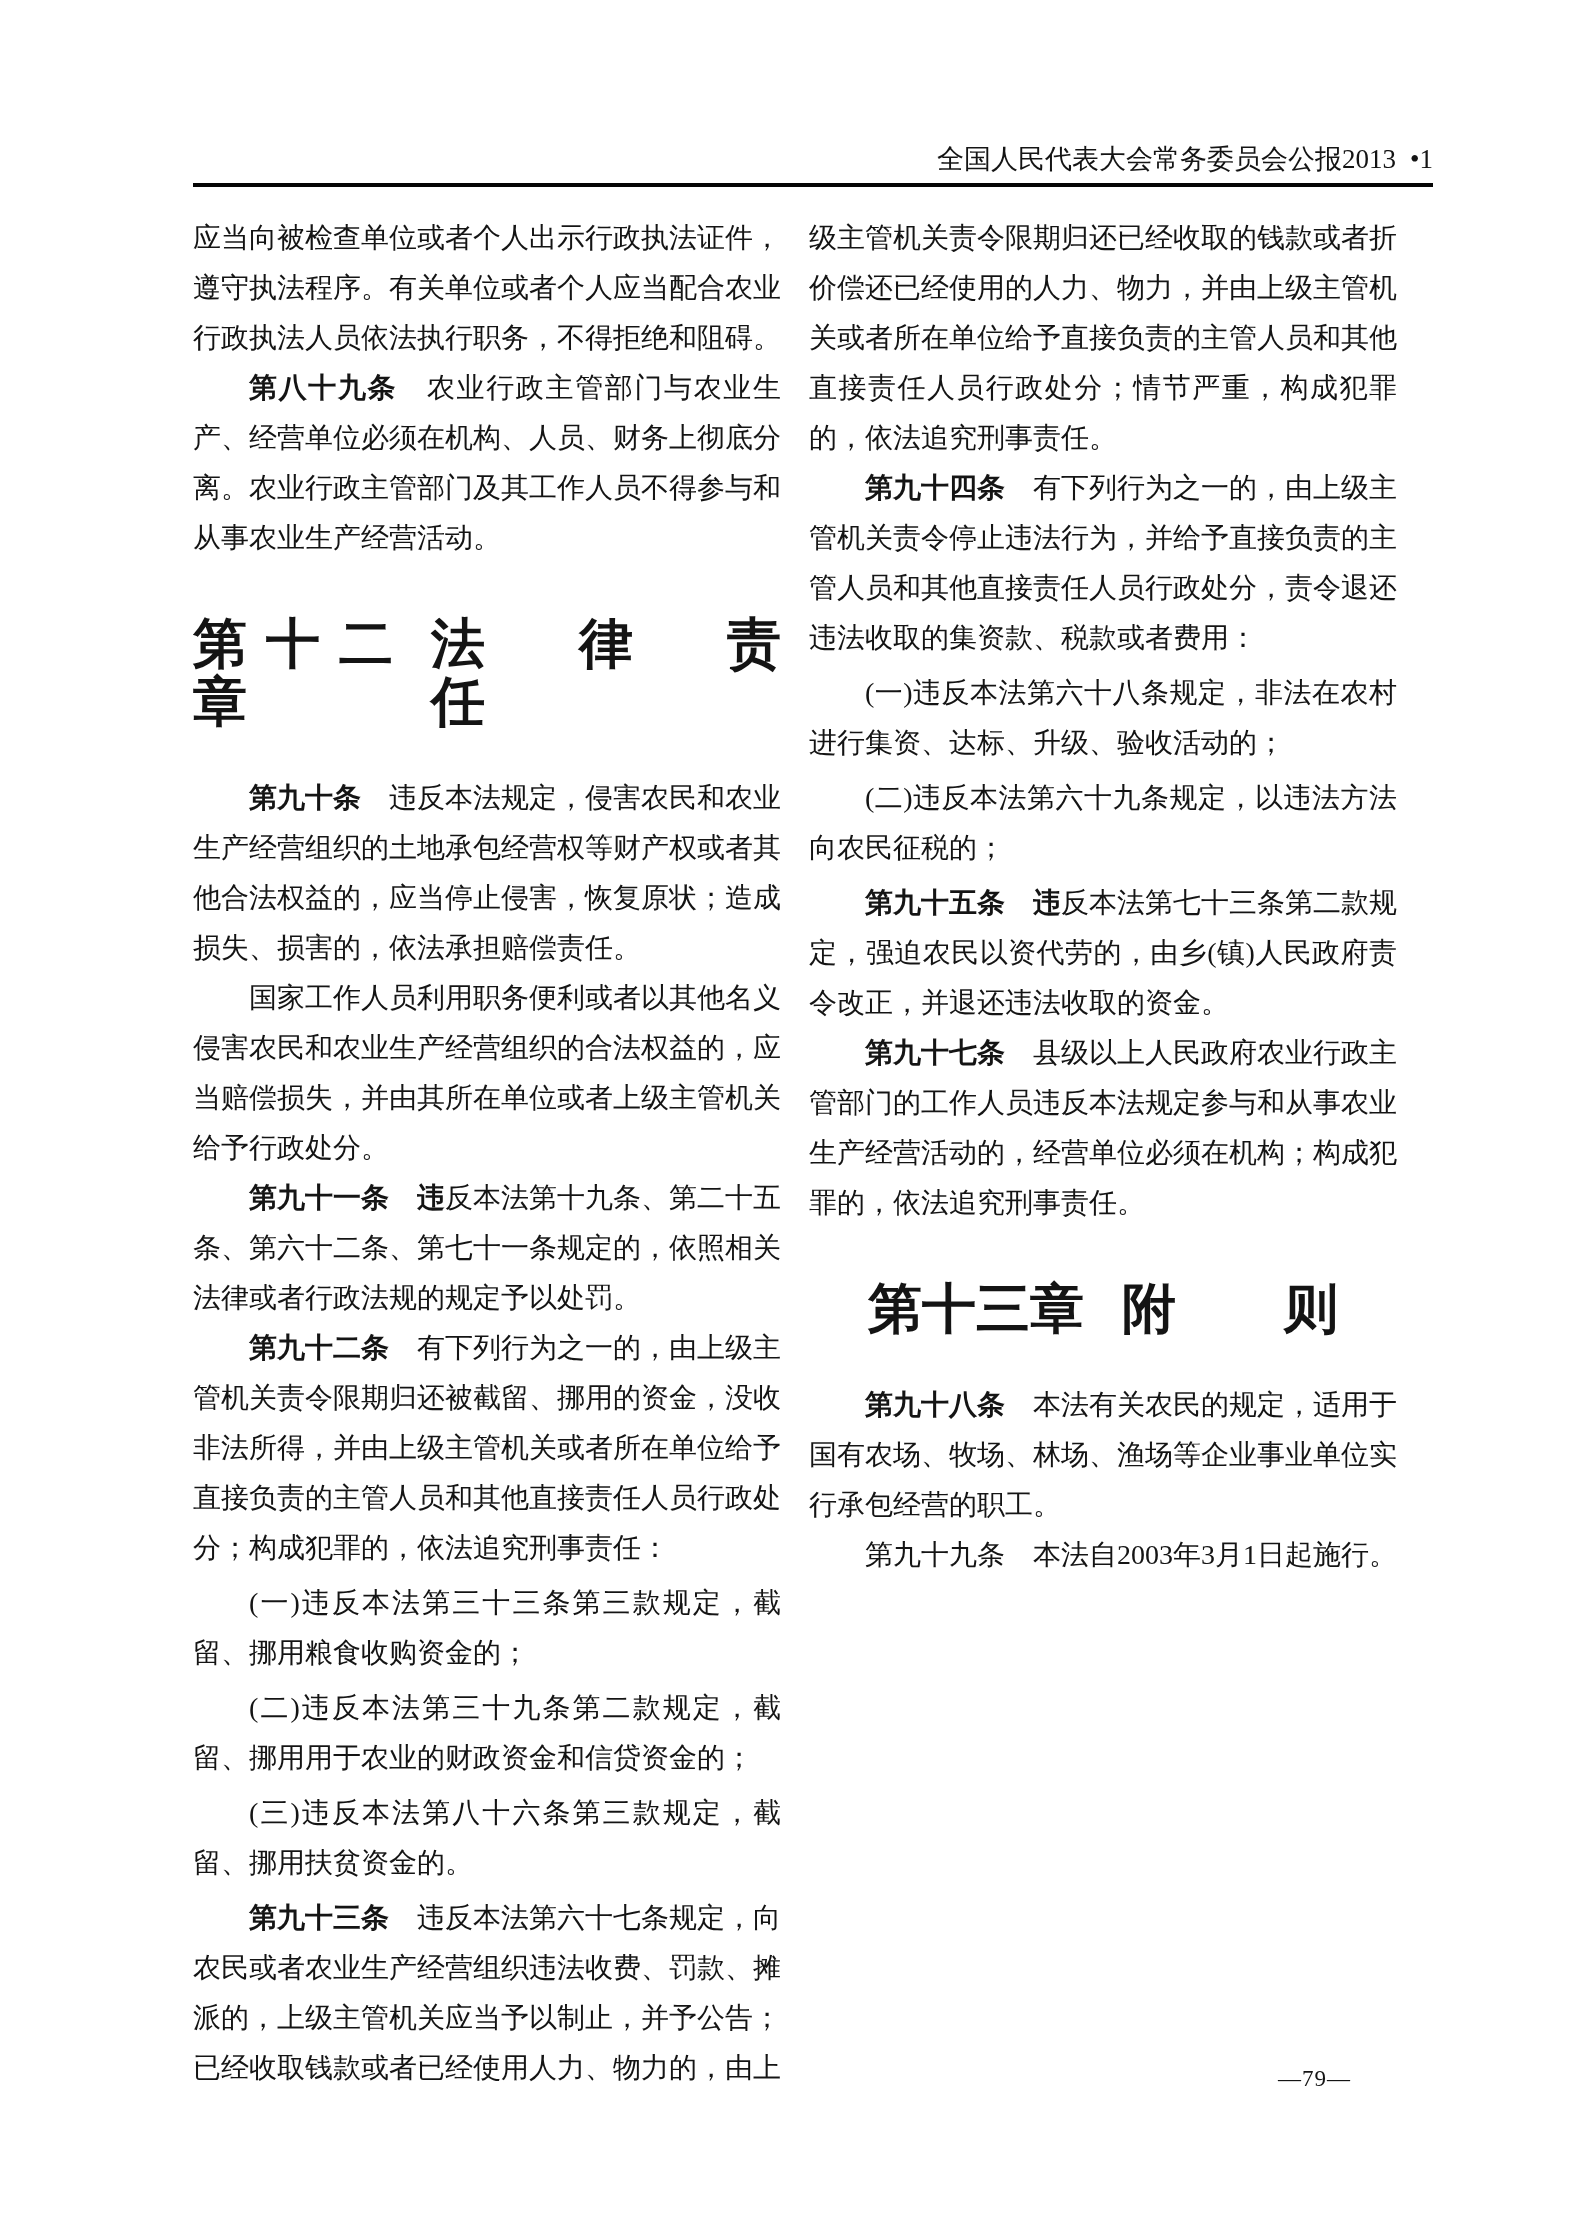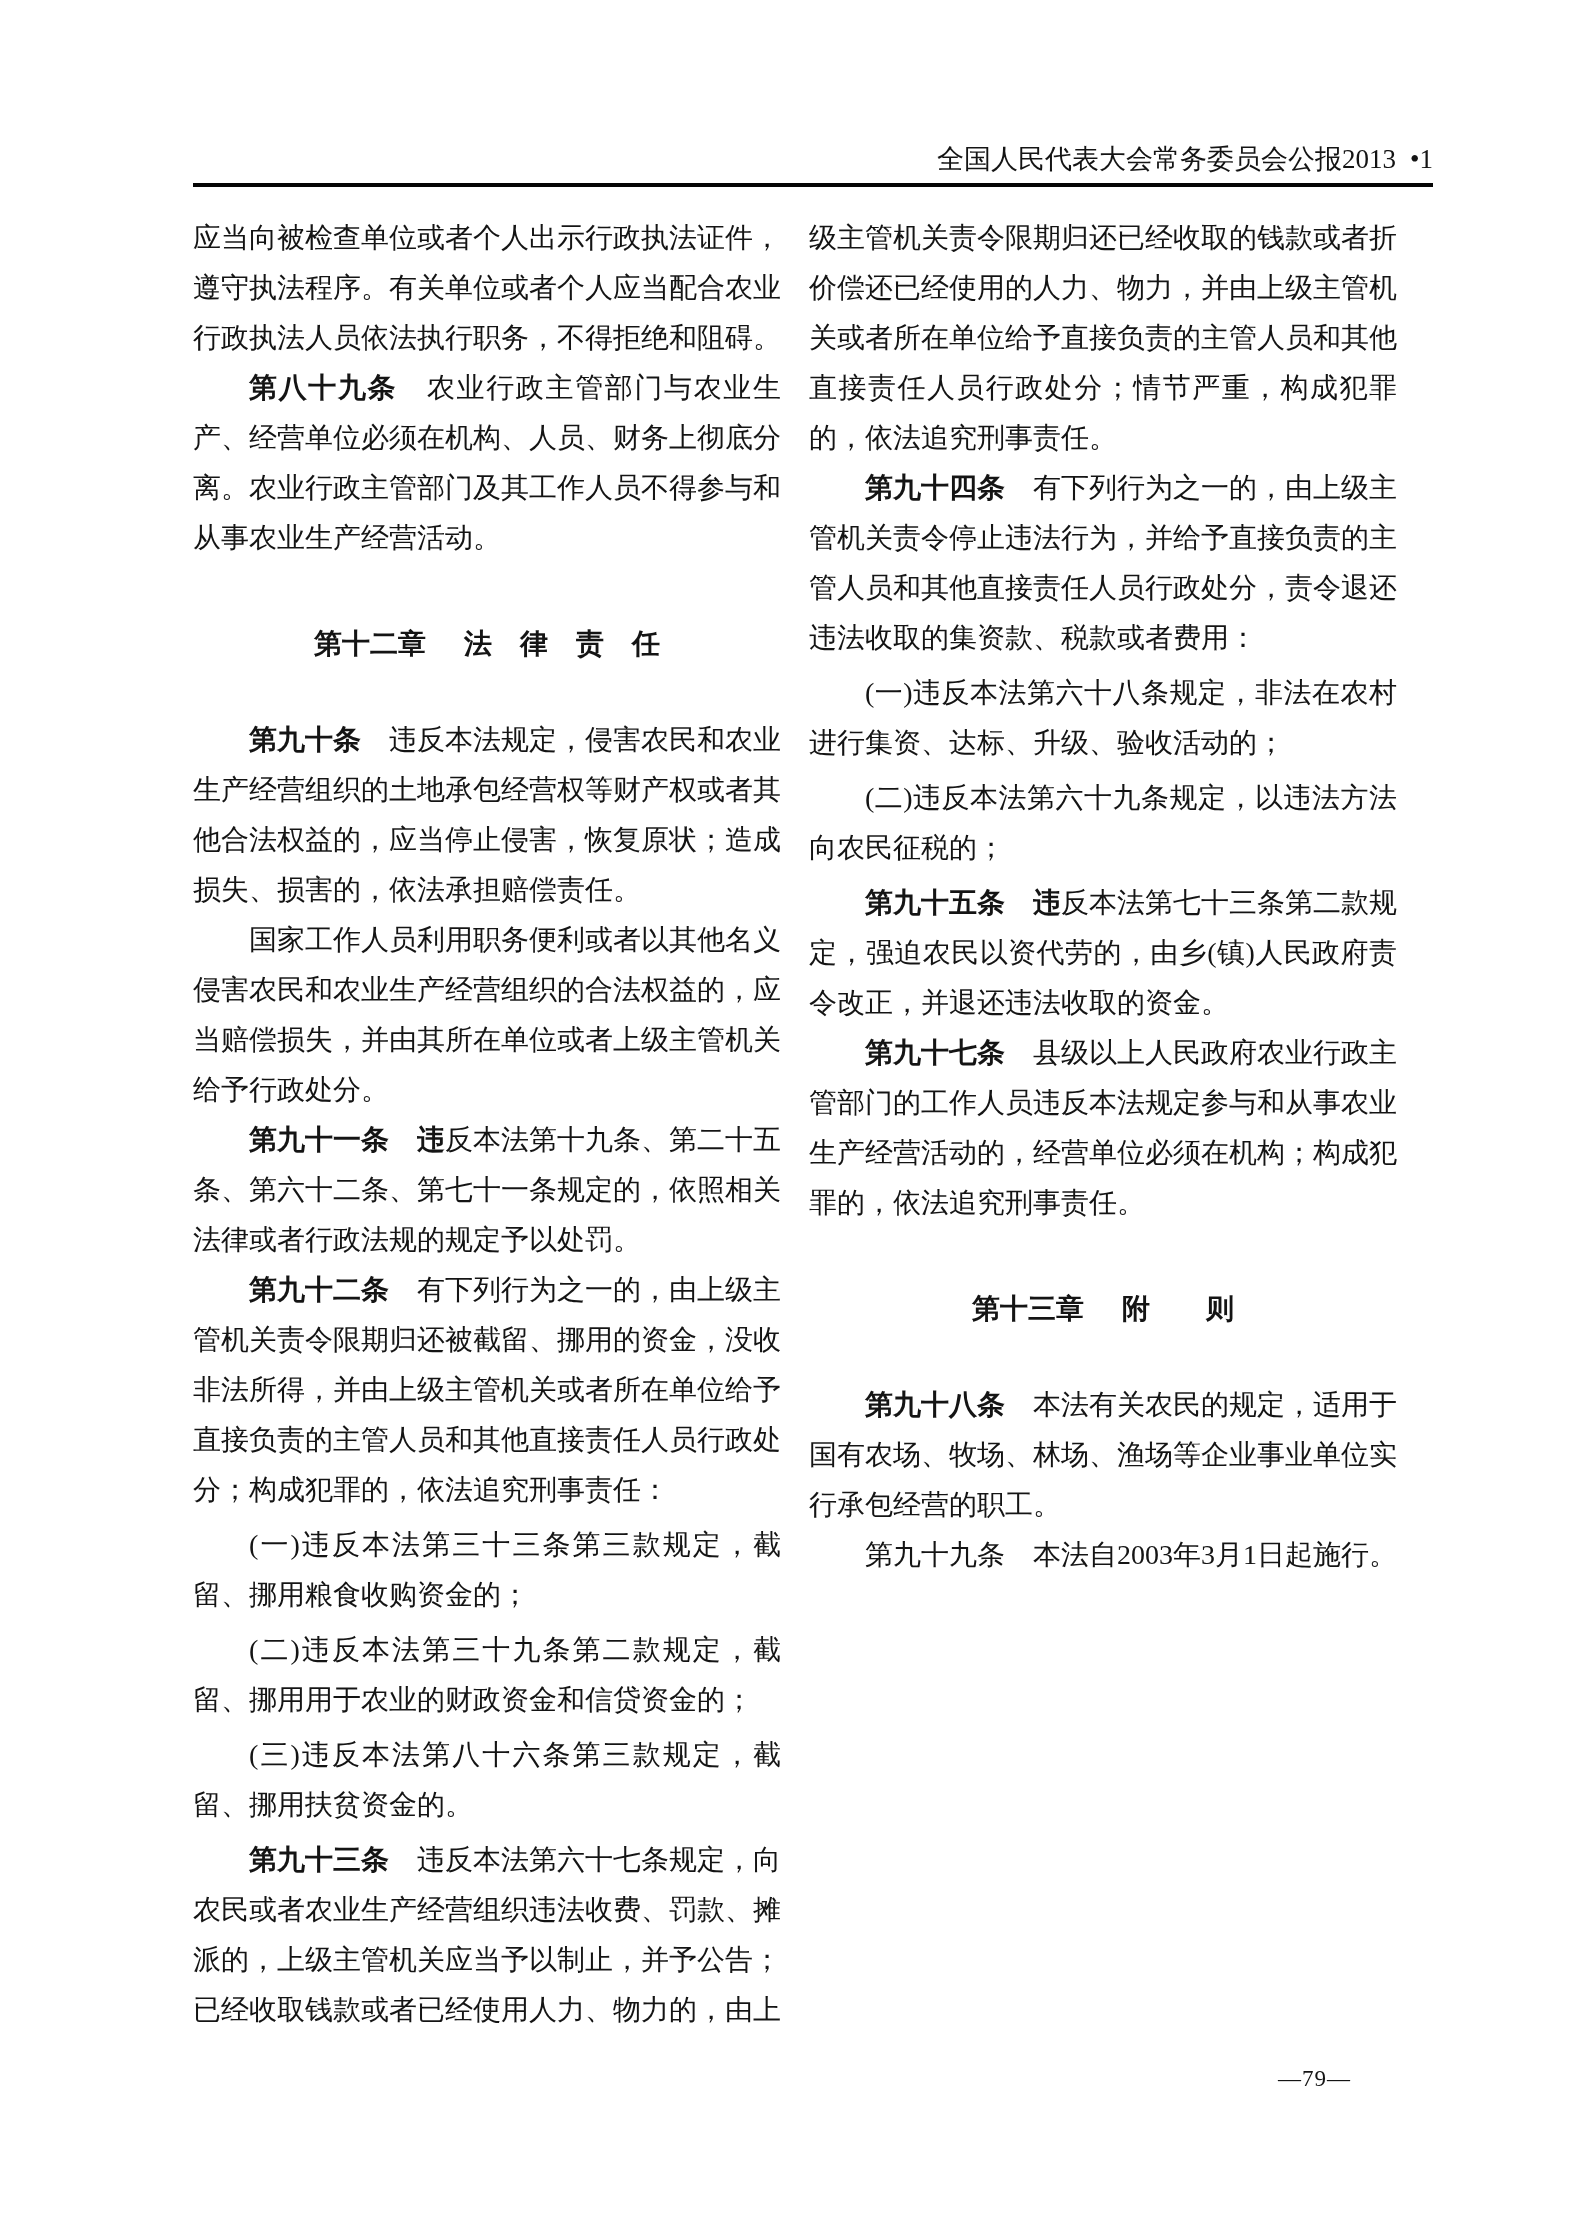--- a/index.html
+++ b/index.html
@@ -49,21 +49,21 @@
   p.normal { text-indent: 2em; }
   p.continuation { text-indent: 0; }
   p.item { text-indent: 2em; margin: 5px 0; }
   .col b { font-weight: 700; }
   .chapter {
     display: flex;
     justify-content: center;
     align-items: baseline;
     gap: 38px;
     font-weight: 700;
-    font-size: 28px;
+    font-size: 54px;
     line-height: 58px;
     margin: 52px 0 42px 0;
   }
   .page-number {
     position: absolute;
     left: 1278px;
     top: 2066px;
     font-size: 23px;
     letter-spacing: 1px;
     white-space: nowrap;

